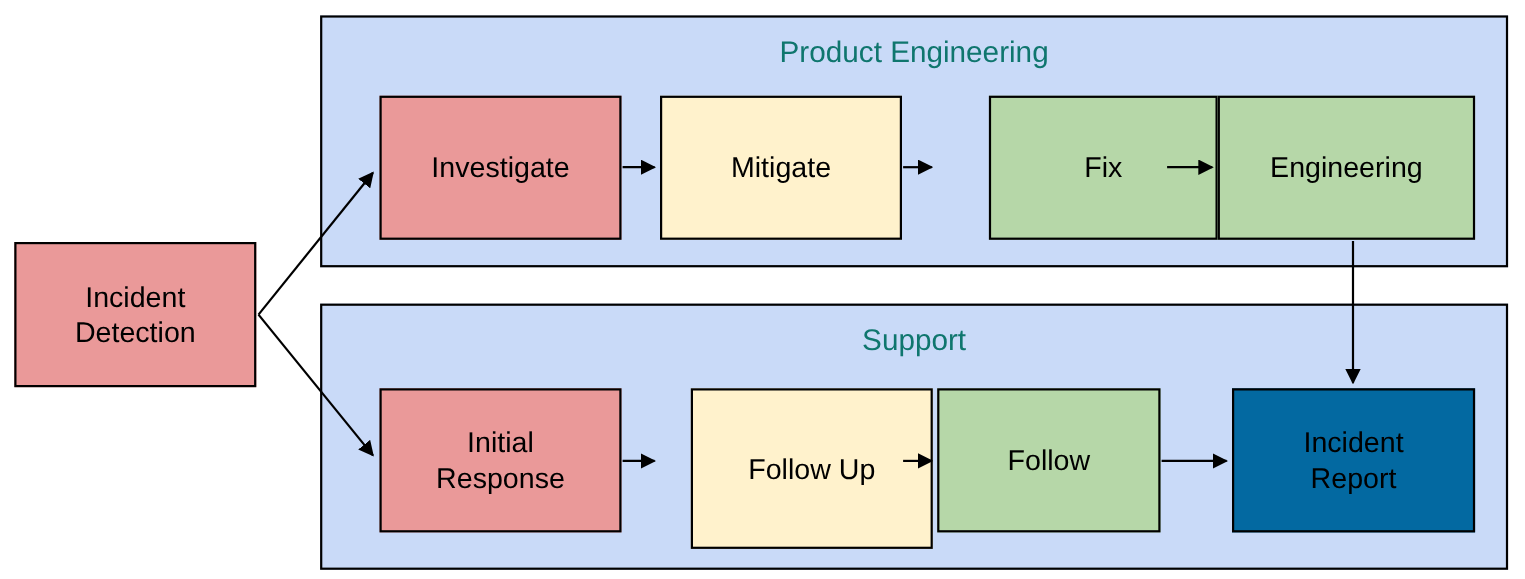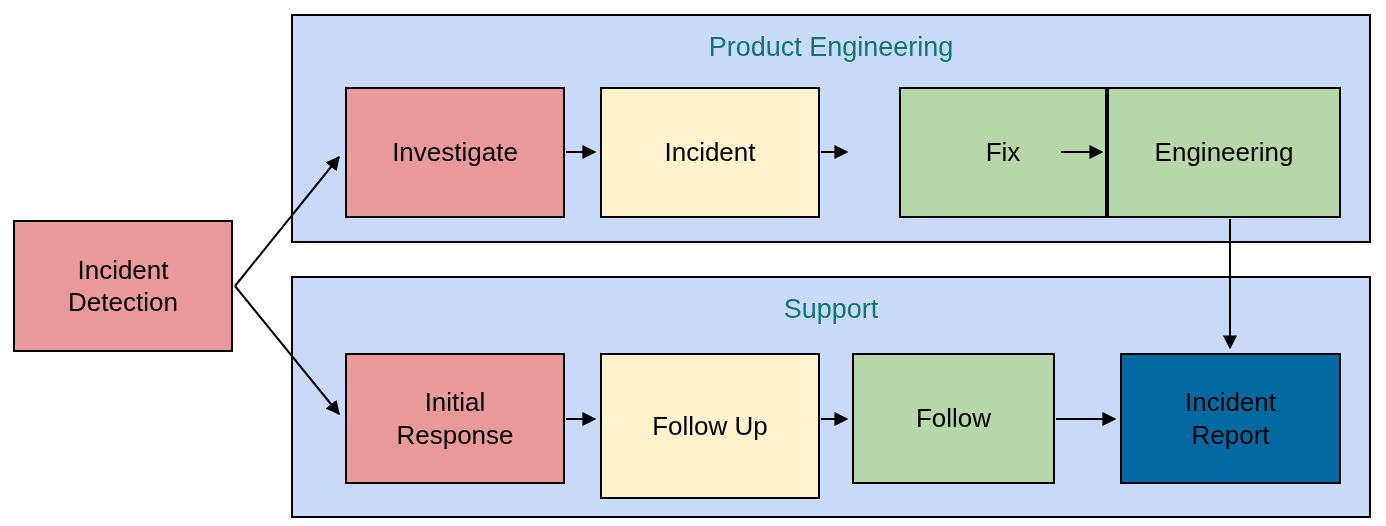--- a/index.html
+++ b/index.html
@@ -62,26 +62,26 @@
     <div class="lane-title">Product Engineering</div>
   </div>
 
   <div class="lane" style="left: 291px; top: 276px; width: 1080px; height: 242px; background-color: rgb(201, 218, 248);">
     <div class="lane-title">Support</div>
   </div>
 
   <div class="node" style="left: 13px; top: 220px; width: 220px; height: 132px; background-color: rgb(234, 153, 153);">Incident Detection</div>
 
   <div class="node" style="left: 345px; top: 87px; width: 220px; height: 131px; background-color: rgb(234, 153, 153);">Investigate</div>
-  <div class="node" style="left: 600px; top: 87px; width: 220px; height: 131px; background-color: rgb(255, 242, 204);">Incident</div>
+  <div class="node" style="left: 600px; top: 87px; width: 220px; height: 131px; background-color: rgb(255, 242, 204);">Mitigate</div>
   <div class="node" style="left: 852px; top: 87px; width: 208px; height: 131px; background-color: rgb(182, 215, 168); margin-left: 47px;">Fix</div>
   <div class="node" style="left: 1107px; top: 87px; width: 234px; height: 131px; background-color: rgb(182, 215, 168);">Engineering</div>
 
   <div class="node" style="left: 345px; top: 353px; width: 220px; height: 131px; background-color: rgb(234, 153, 153);">Initial Response</div>
-  <div class="node" style="left: 600px; top: 353px; width: 220px; height: 146px; background-color: rgb(255, 242, 204); padding-left: 32px;">Follow Up</div>
+  <div class="node" style="left: 628px; top: 353px; width: 220px; height: 146px; background-color: rgb(255, 242, 204); padding-left: 32px;">Follow Up</div>
   <div class="node" style="left: 852px; top: 353px; width: 203px; height: 131px; background-color: rgb(182, 215, 168);">Follow</div>
   <div class="node" style="left: 1120px; top: 353px; width: 221px; height: 131px; background-color: #0369a1;">Incident Report</div>
 
   <svg class="edges-svg" viewBox="0 0 1386 526" xmlns="http://www.w3.org/2000/svg">
     <defs>
       <marker id="arrowhead" viewBox="0 0 10 10" refX="9" refY="5" markerWidth="7" markerHeight="7" orient="auto-start-reverse">
         <path d="M0,0 L10,5 L0,10 z" fill="#000000"></path>
       </marker>
     </defs>
     <line x1="235" y1="286" x2="339" y2="157" marker-end="url(#arrowhead)"></line>

